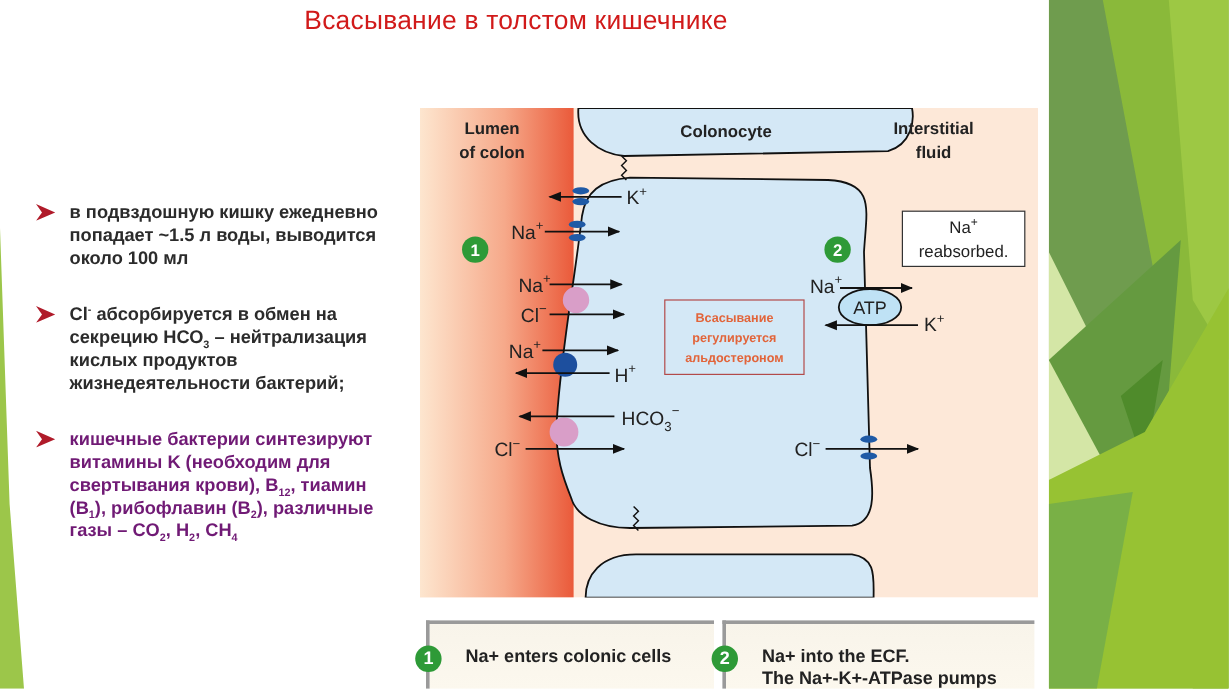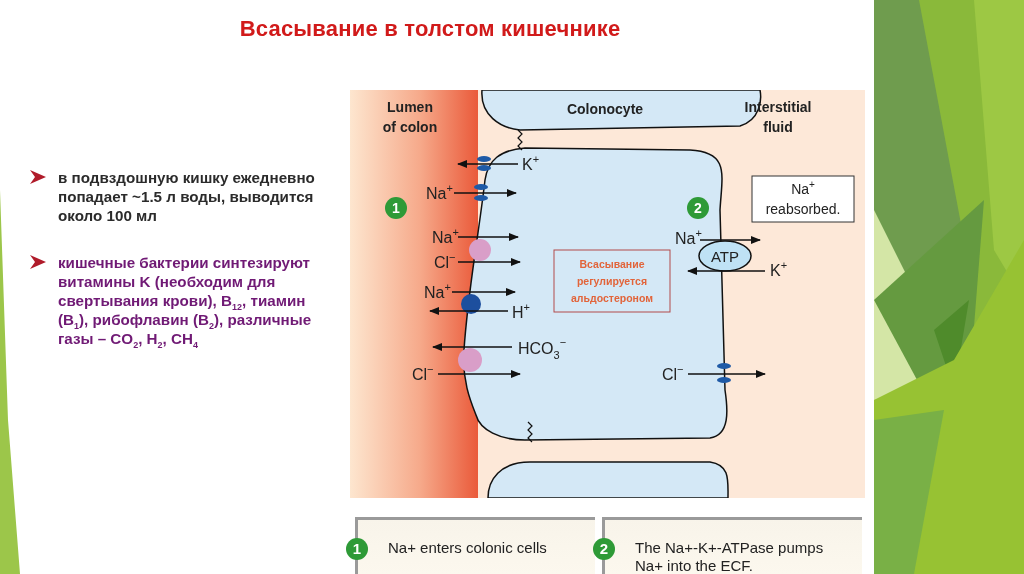--- a/index.html
+++ b/index.html
@@ -1,30 +1,30 @@
 <!DOCTYPE html>
 <html><head>
 <meta charset="utf-8">
 <style>
   html,body{margin:0;padding:0;}
   body{width:1024px;height:574px;position:relative;overflow:hidden;background:#fff;font-family:"Liberation Sans",sans-serif;}
   .bg-left{position:absolute;left:0;top:0;width:30px;height:574px;}
   .bg-right{position:absolute;right:0;top:0;width:150px;height:574px;}
-  .title{position:absolute;left:0;top:16px;width:860px;text-align:center;font-size:22px;font-weight:bold;color:#d11a1a;letter-spacing:0.2px;}
+  .title{position:absolute;left:0;top:4px;width:860px;text-align:center;font-size:22px;font-weight:normal;color:#d11a1a;letter-spacing:0.2px;}
   .bullets{position:absolute;left:26px;top:140px;width:310px;margin:0;padding:0;list-style:none;}
   .bullets li{position:relative;padding-left:32px;font-size:15.2px;font-weight:bold;line-height:19px;color:#2b2b2b;margin-bottom:7px;margin-top:28px;}
   .bullets li.green{color:#701a75;}
   .bullets li .arrow{position:absolute;left:4px;top:2px;width:16px;height:14px;}
   sub,sup{font-size:9px;line-height:0;}
   .diagram{position:absolute;left:350px;top:90px;width:515px;height:408px;}
   .caption{position:absolute;top:517px;height:57px;background:linear-gradient(#f8f4ea,#fcf8ee);border-top:3px solid #9a9a9a;border-left:3px solid #9a9a9a;box-sizing:border-box;}
   .cap1{left:355px;width:240px;}
   .cap2{left:602px;width:260px;}
   .num{position:absolute;width:22px;height:22px;border-radius:50%;background:#2e9a37;color:#fff;font-weight:bold;font-size:15px;text-align:center;line-height:22px;}
-  .cap-text{position:absolute;left:30px;top:19px;font-size:15px;line-height:18px;color:#222;}
+  .cap-text{position:absolute;left:30px;top:19px;font-size:15px;line-height:18px;color:#222;font-weight:bold;}
 </style>
 </head>
 <body>
 
 <svg class="bg-left" viewBox="0 0 30 574" preserveAspectRatio="none">
   <polygon points="0,190 8,420 20,574 0,574" fill="#9cc64a"></polygon>
 </svg>
 
 <svg class="bg-right" viewBox="0 0 150 574" preserveAspectRatio="none">
   <rect x="0" y="0" width="150" height="574" fill="#8fbd3c"></rect>
@@ -39,20 +39,26 @@
 </svg>
 
 <div class="title">Всасывание в толстом кишечнике</div>
 
 <ul class="bullets">
   <li>
     <svg class="arrow" viewBox="0 0 16 14">
         <polygon points="0,0 16,7 0,14 5,7" fill="#b01b2a"></polygon>
       </svg>
     <span>в подвздошную кишку ежедневно попадает ~1.5 л воды,  выводится около 100 мл</span>
+  </li>
+  <li>
+    <svg class="arrow" viewBox="0 0 16 14">
+        <polygon points="0,0 16,7 0,14 5,7" fill="#b01b2a"></polygon>
+      </svg>
+    <span> Cl</span><sup>-</sup><span> абсорбируется в обмен на секрецию НСО</span><sub>3</sub><span> – нейтрализация кислых продуктов жизнедеятельности бактерий;</span>
   </li>
   <li class="green">
     <svg class="arrow" viewBox="0 0 16 14">
         <polygon points="0,0 16,7 0,14 5,7" fill="#b01b2a"></polygon>
       </svg>
     <span>кишечные бактерии синтезируют витамины K (необходим для свертывания крови), B</span><sub>12</sub><span>, тиамин (B</span><sub>1</sub><span>), рибофлавин (B</span><sub>2</sub><span>), различные газы – CO</span><sub>2</sub><span>, H</span><sub>2</sub><span>, CH</span><sub>4</sub>
   </li>
 </ul>
 
 <svg class="diagram" viewBox="0 0 515 408" font-family="Liberation Sans, sans-serif">
@@ -142,16 +148,16 @@
 
 <div class="caption cap1">
   <div class="num" style="left:-12px;top:18px;">1</div>
   <div class="cap-text">
     <div>Na+ enters colonic cells</div>
   </div>
 </div>
 <div class="caption cap2">
   <div class="num" style="left:-12px;top:18px;">2</div>
   <div class="cap-text">
+    <div>Na+ into the ECF.</div>
     <div>The Na+-K+-ATPase pumps</div>
-    <div>Na+ into the ECF.</div>
   </div>
 </div>
 
 </body></html>

